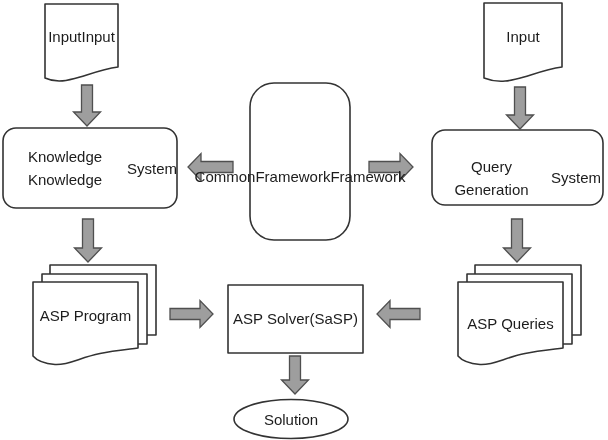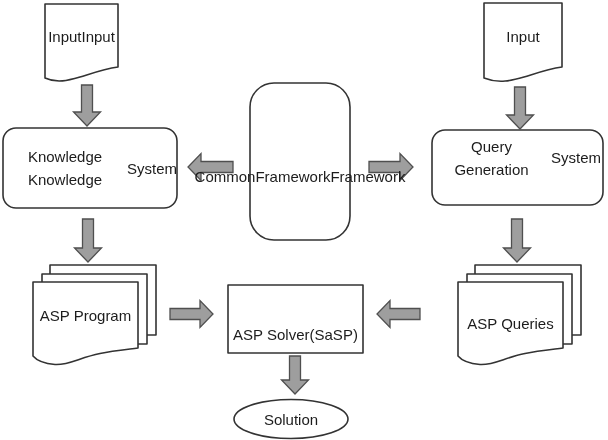--- a/index.html
+++ b/index.html
@@ -71,30 +71,30 @@
     <span>Knowledge Knowledge</span>
     <span>System</span>
   </div>
 
   <div class="label lh20" style="left:250px;top:98px;width:100px;height:157px;">
     <span>Common</span>
     <span>Framework</span>
     <span>Framework</span>
   </div>
 
-  <div class="label lh23" style="left:432px;top:120px;width:169px;height:75px;">
+  <div class="label lh23" style="left:432px;top:140px;width:169px;height:75px;">
     <span>Query Generation</span>
     <span>System</span>
   </div>
 
   <div class="label lh21" style="left:33px;top:284px;width:105px;height:62px;">
     <span>ASP Program</span>
   </div>
 
-  <div class="label lh22" style="left:228px;top:285px;width:135px;height:68px;margin-top:16px;">
+  <div class="label lh22" style="left:228px;top:285px;width:135px;height:68px;">
     <span>ASP Solver</span>
     <span>(SaSP)</span>
   </div>
 
   <div class="label lh21" style="left:458px;top:284px;width:105px;height:62px;margin-top:8px;">
     <span>ASP Queries</span>
   </div>
 
   <div class="label lh21" style="left:234px;top:400px;width:114px;height:38px;">
     <span>Solution</span>

